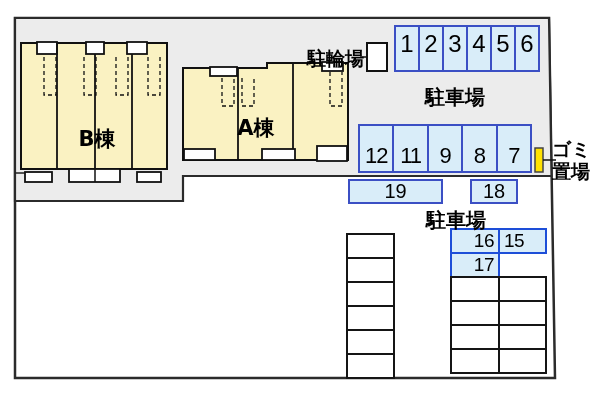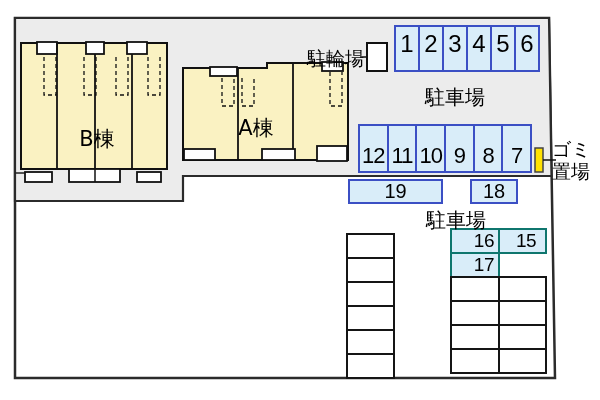--- a/index.html
+++ b/index.html
@@ -2,45 +2,45 @@
 <html><head>
 <meta charset="utf-8">
 <style>
   html,body{margin:0;padding:0;background:#fff;}
   .canvas{
     position:relative;width:600px;height:400px;background:#fff;
     font-family:"Liberation Sans","DejaVu Sans",sans-serif;color:#000;
     overflow:hidden;
   }
   .layer{position:absolute;left:0;top:0;}
-  .lbl{position:absolute;color:#000;font-family:"DejaVu Sans","Liberation Sans",sans-serif;}
+  .lbl{position:absolute;color:#000;font-family:"DejaVu Sans","Liberation Sans",sans-serif;font-weight:bold;}
   .lbl.center{text-align:center;}
   .lbl.right{text-align:right;}
   
   .prow{
     position:absolute;display:flex;box-sizing:border-box;
     background:#d9edf9;border:2px solid #3b4fc4;
   }
   .prow .cell{
     flex:1;display:flex;justify-content:center;box-sizing:border-box;
     border-right:2px solid #3b4fc4;font-family:"Liberation Sans",sans-serif;
   }
   .prow .cell:last-child{border-right:none;}
   .prow.num-top .cell{align-items:flex-start;padding-top:3px;font-size:24px;}
   .prow.num-bottom .cell{align-items:flex-end;padding-bottom:2px;font-size:22px;letter-spacing:-1px;}
   .prow.num-mid .cell{align-items:center;font-size:20px;}
   
   .gcell{
     position:absolute;box-sizing:border-box;display:flex;align-items:center;
     font-size:19px;letter-spacing:-0.5px;font-family:"Liberation Sans",sans-serif;
   }
-  .gcell.blue{background:#d9edf9;border:2px solid #0f766e;}
+  .gcell.blue{background:#d9edf9;border:2px solid #1d4ed8;}
   .gcell.white{background:#ffffff;border:2px solid #151515;}
   .gcell.jright{justify-content:flex-end;padding-right:4px;}
-  .gcell.jleft{justify-content:flex-start;padding-left:16px;}
+  .gcell.jleft{justify-content:flex-start;padding-left:4px;}
 </style>
 </head>
 <body>
 
 <div class="canvas">
 
   <svg class="layer" width="600" height="400" viewBox="0 0 600 400">
 
     <polygon points="15,18 549,18 555,378 15,378" fill="#ffffff" stroke="#2b2b2b" stroke-width="2.5"></polygon>
 
@@ -108,21 +108,20 @@
     <div class="cell">2</div>
     <div class="cell">3</div>
     <div class="cell">4</div>
     <div class="cell">5</div>
     <div class="cell">6</div>
   </div>
 
   <div class="prow num-bottom" style="left:358px;top:124px;width:174px;height:49px;">
     <div class="cell">12</div>
     <div class="cell">11</div>
-    <div class="cell">10</div>
     <div class="cell">9</div>
     <div class="cell">8</div>
     <div class="cell">7</div>
   </div>
 
   <div class="prow num-mid" style="left:348px;top:179px;width:95px;height:25px;">
     <div class="cell">19</div>
   </div>
   <div class="prow num-mid" style="left:470px;top:179px;width:48px;height:25px;">
     <div class="cell">18</div>

